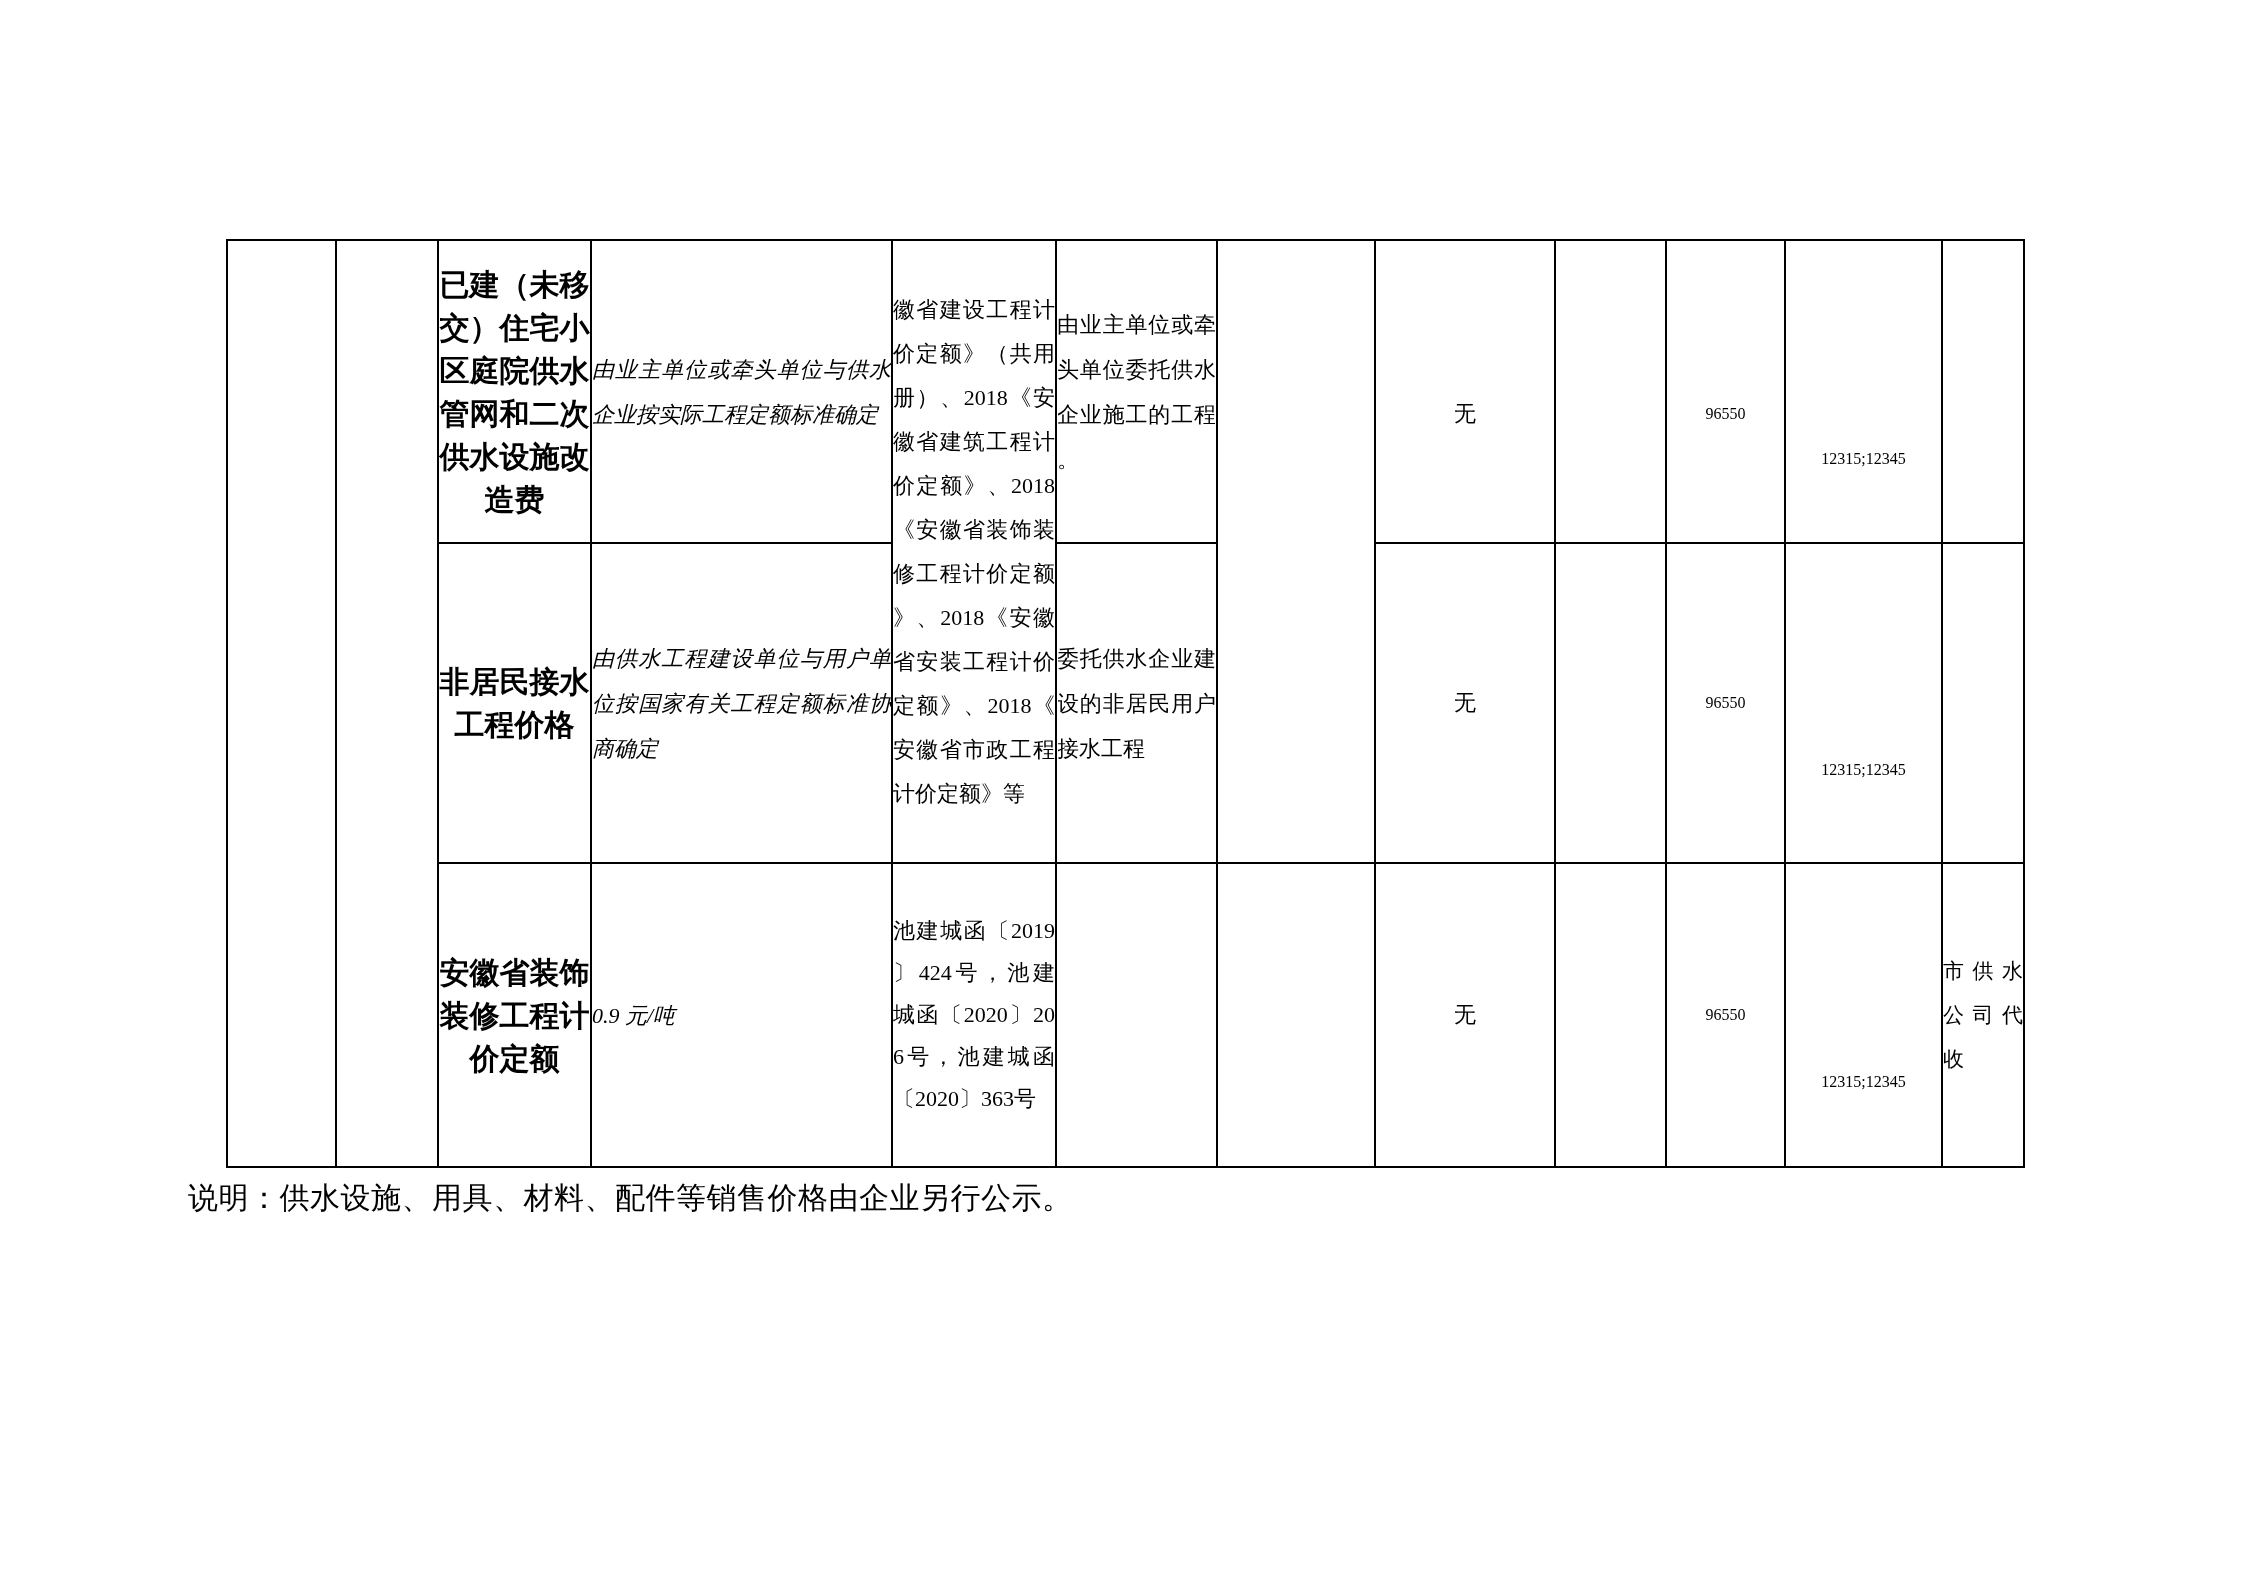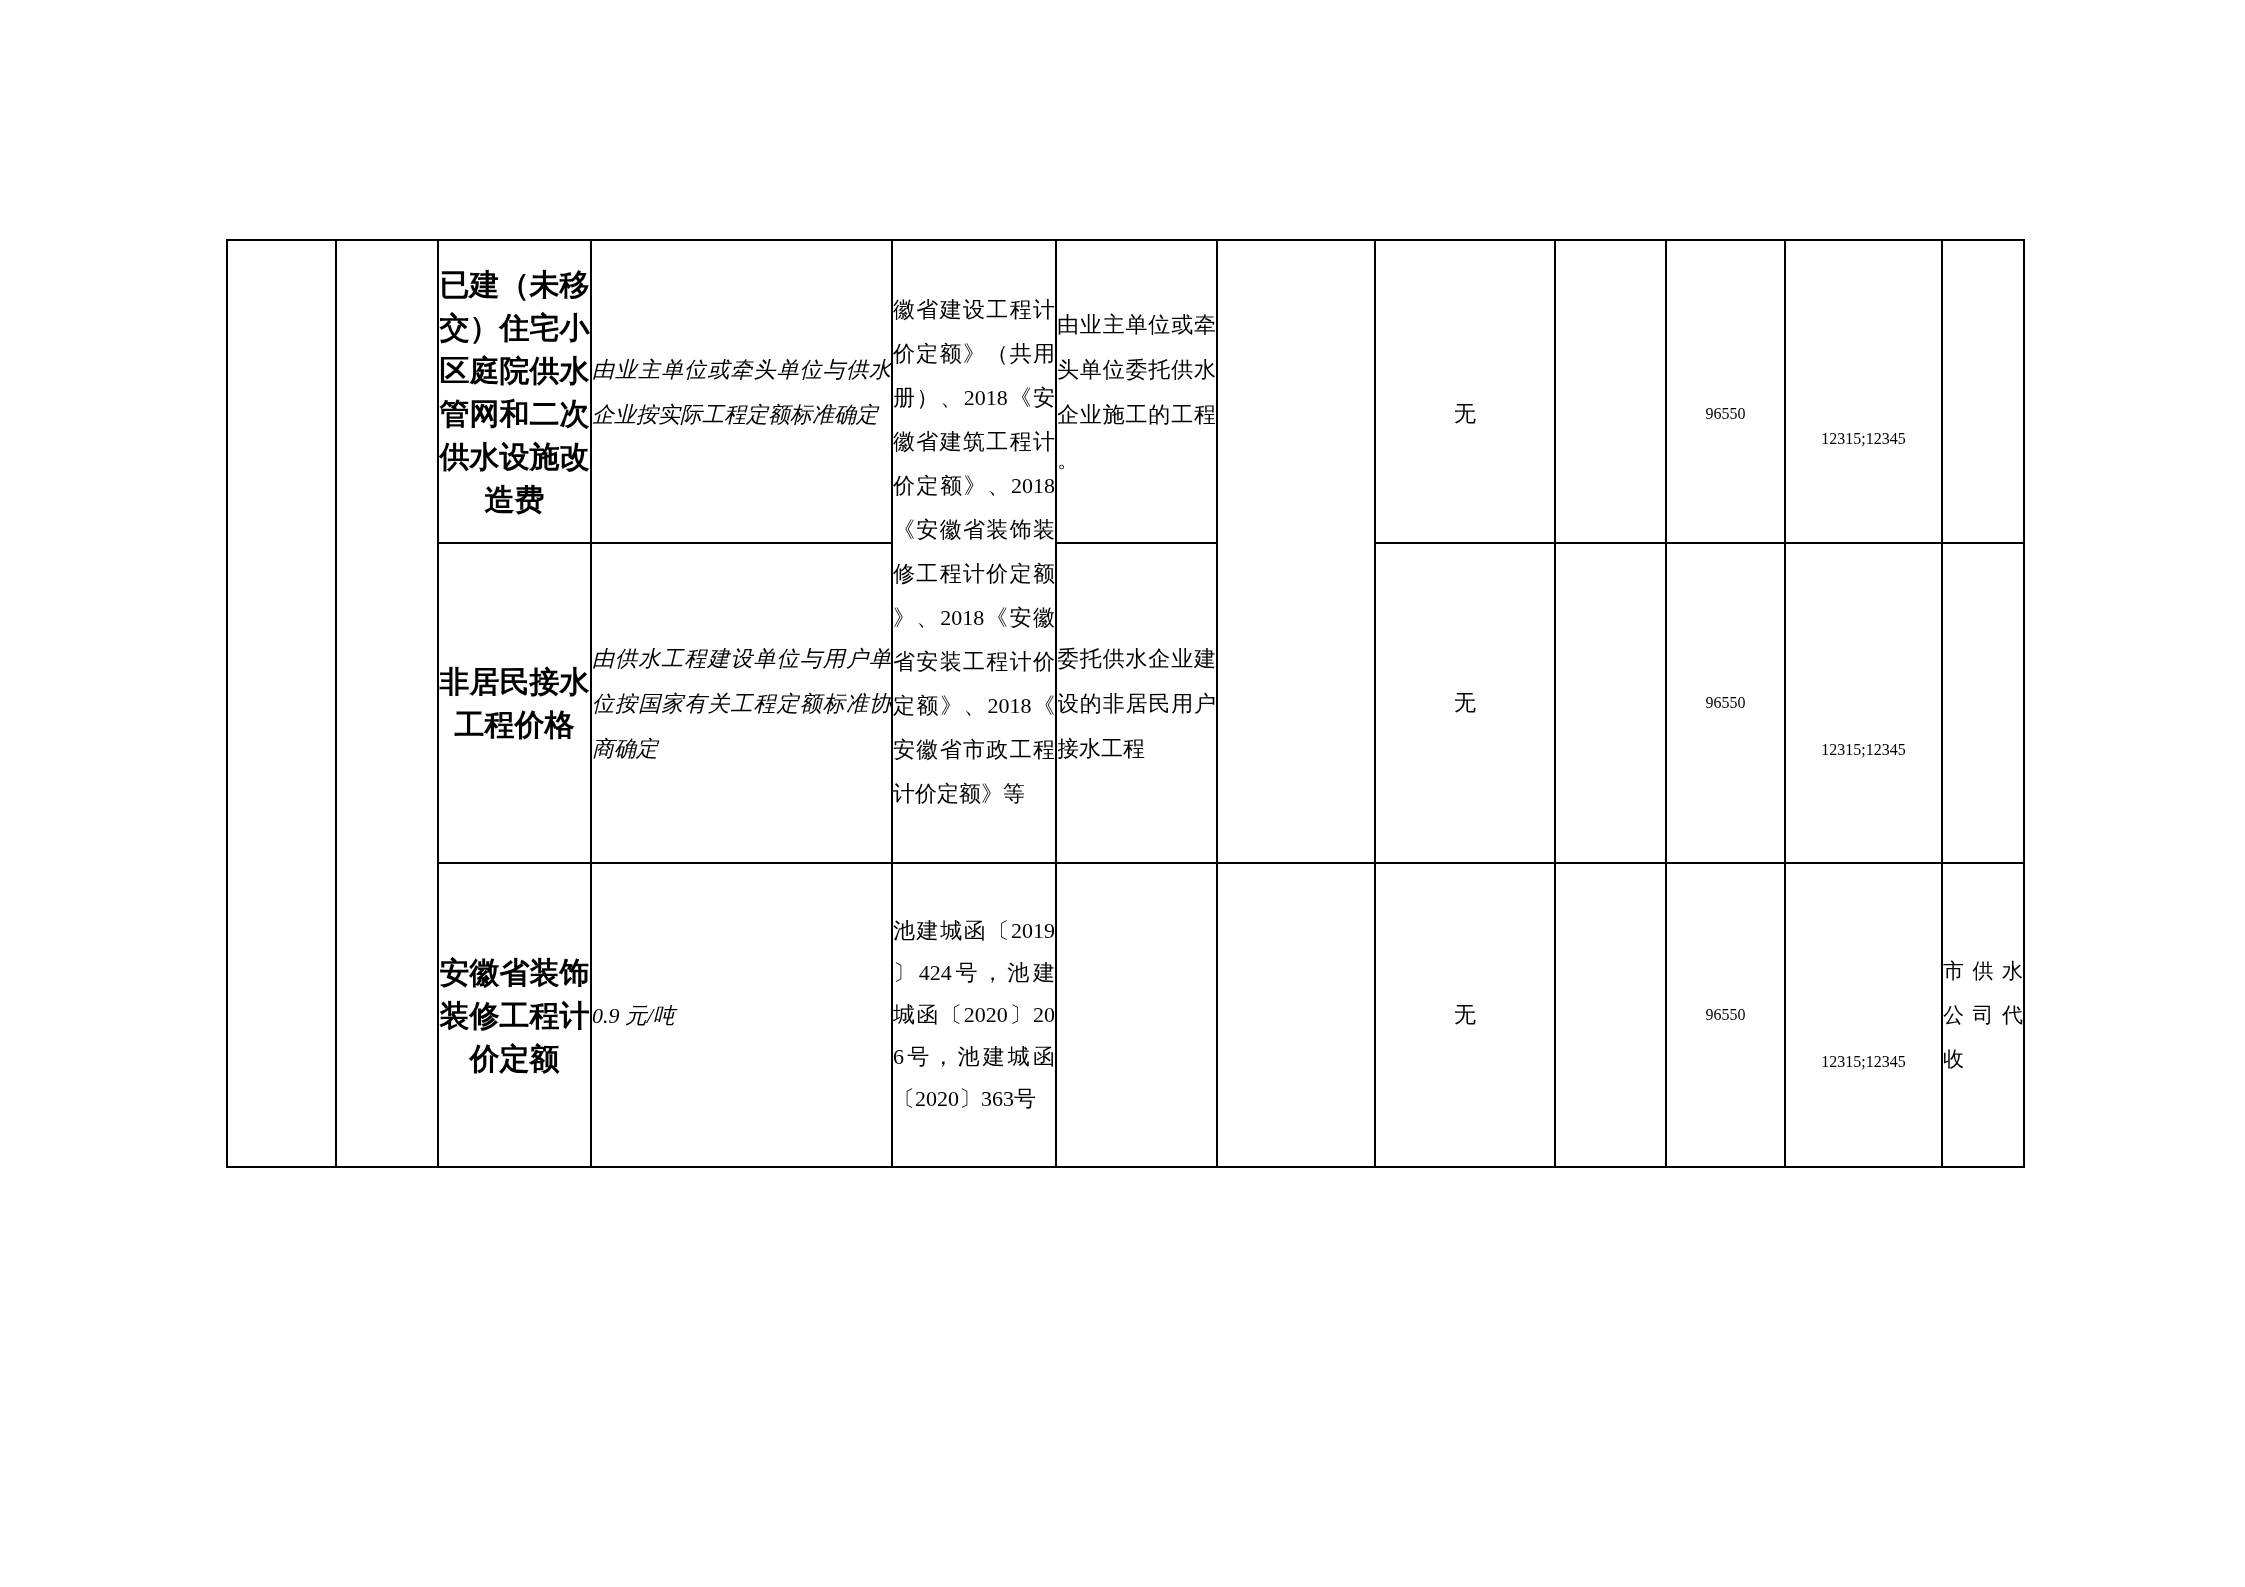--- a/index.html
+++ b/index.html
@@ -76,21 +76,21 @@
   
   .c-remark {
     font-size: 21px;
     line-height: 44px;
     text-align: justify;
     text-justify: inter-character;
     padding: 0 12px;
     word-break: break-all;
     line-break: anywhere;
   }
-  .shift-26 { position: relative; top: 24px; display: inline-block; margin-top: 46px; }
+  .shift-26 { position: relative; top: 44px; display: inline-block; margin-top: 46px; }
   .shift-22 { position: relative; top: 22px; display: inline-block; }
   .note-line {
     position: absolute;
     left: 188px;
     top: 1178px;
     font-family: "Liberation Sans", "DejaVu Sans", sans-serif;
     font-size: 30px;
     line-height: 40px;
     letter-spacing: 0.5px;
     white-space: nowrap;
@@ -152,14 +152,15 @@
       <td></td>
       <td class="c-wu">无</td>
       <td></td>
       <td class="c-val">96550</td>
       <td class="c-val"><span class="shift-26">12315;12345</span></td>
       <td class="c-remark">市供水公司代收</td>
     </tr>
   </tbody>
     </table>
 
+  <div class="note-line">说明：供水设施、用具、材料、配件等销售价格由企业另行公示。</div>
 
 </div>
 
 </body></html>

